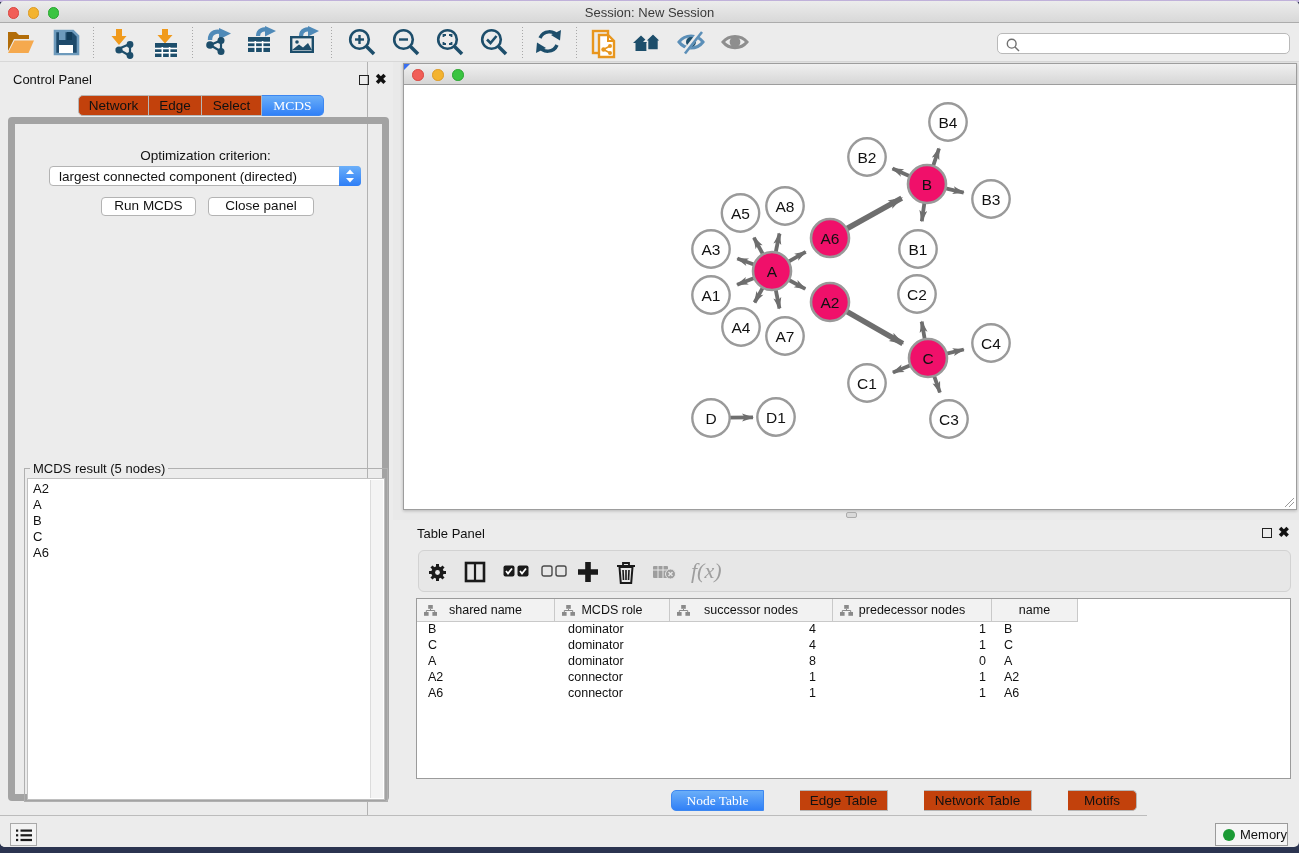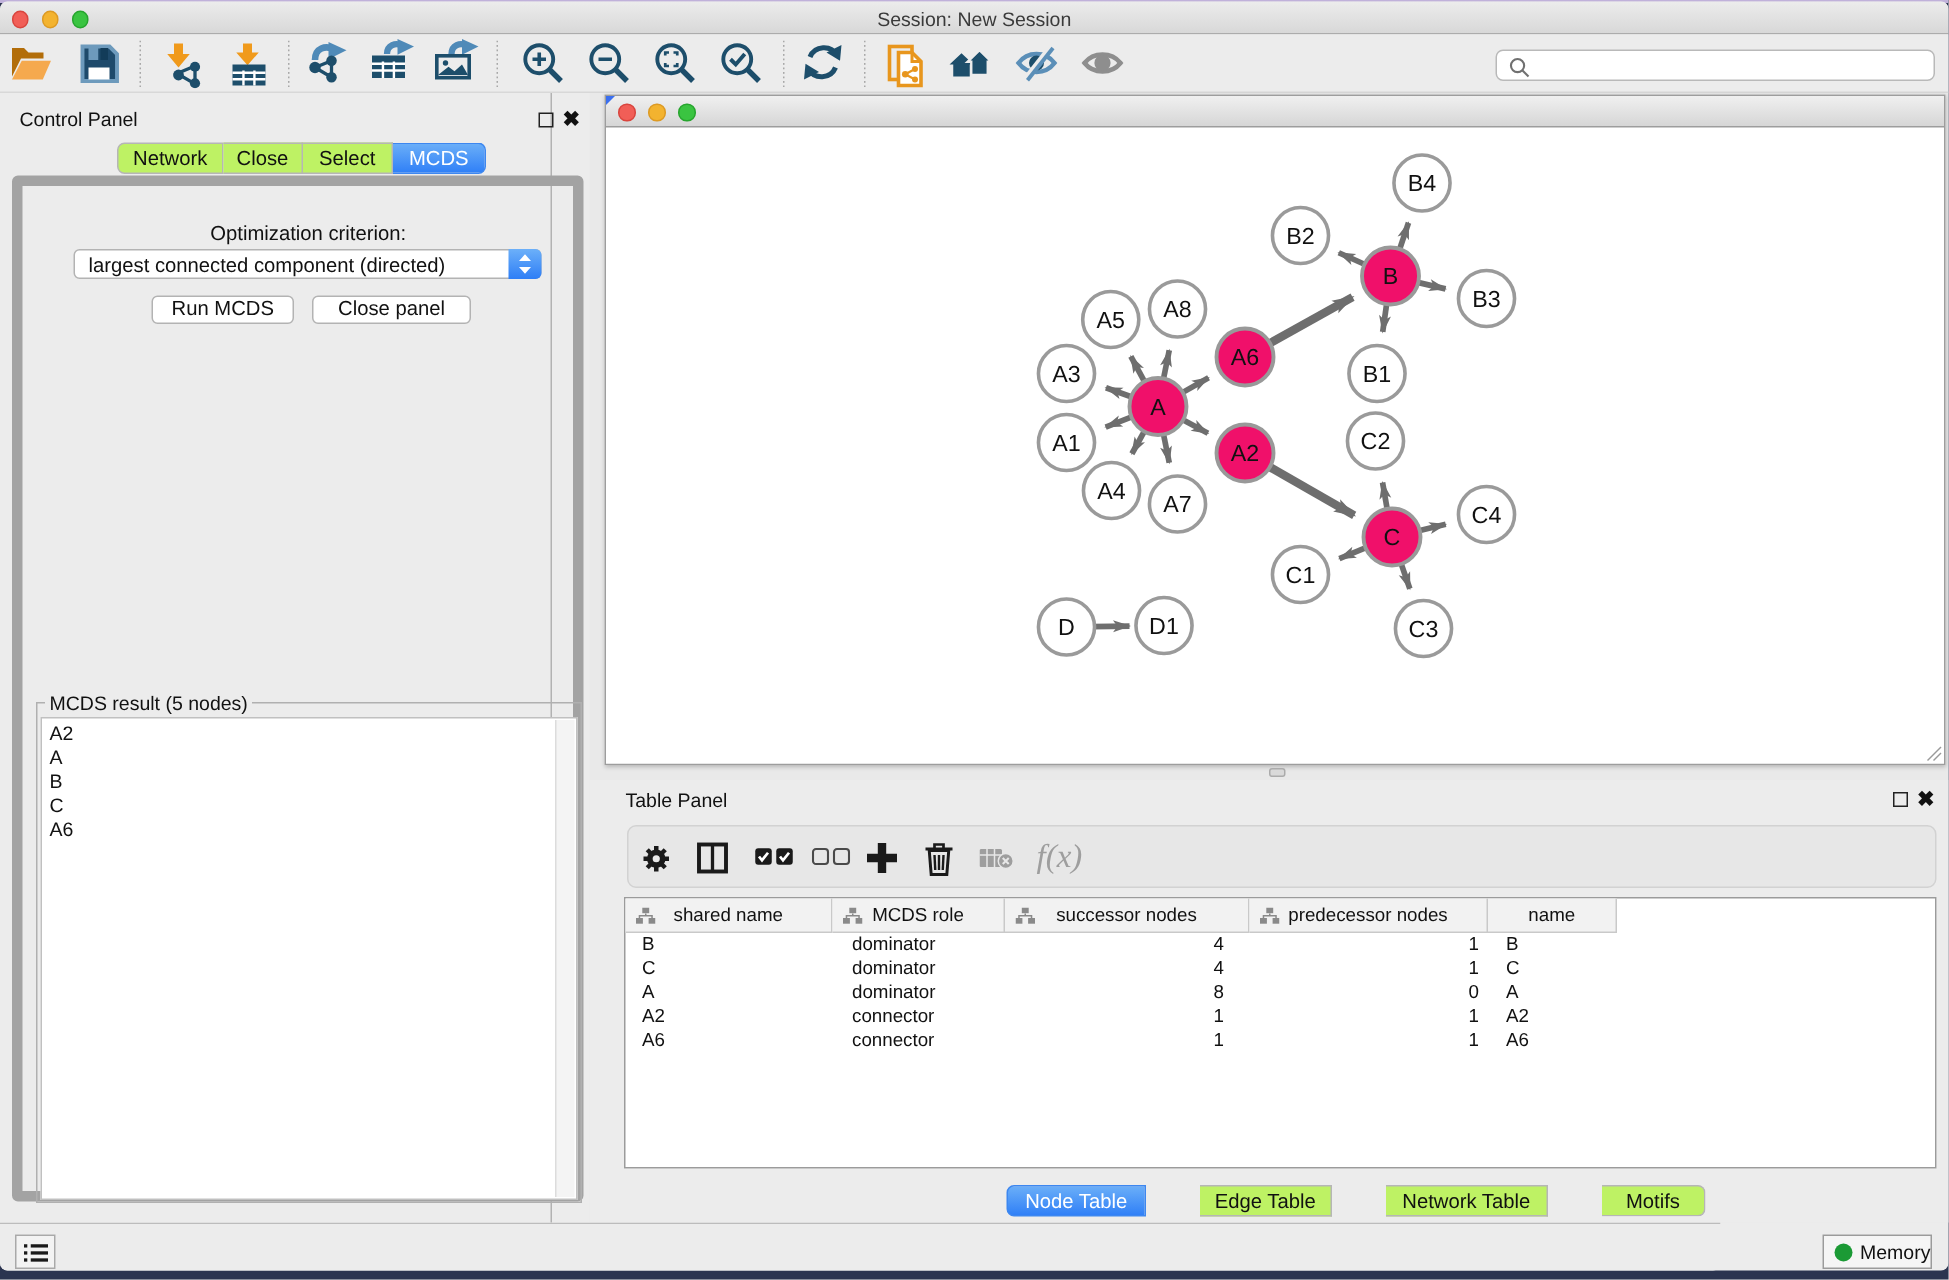--- a/index.html
+++ b/index.html
@@ -16,24 +16,24 @@
 #apptitle { top:5px; left:0; width:1299px; text-align:center; font-size:13px; color:#3a3a3a; z-index:3; }
 #toolbar { left:0; top:23px; width:1299px; height:39px; background:#ececec; border-bottom:1px solid #d8d8d8; z-index:2; }
 .sep { position:absolute; top:4px; height:31px; width:1px; background-image:linear-gradient(#a8a8a8 34%, rgba(0,0,0,0) 0%); background-size:1px 3px; }
 .tbi { position:absolute; top:3px; }
 #searchbox { position:absolute; left:997px; top:10px; width:293px; height:21px; background:#fff; border:1px solid #b9b9b9; border-radius:5px; }
 #cpanel { left:0; top:62px; width:368px; height:753px; background:#ececec; border-right:1px solid #b2b2b2; z-index:2; }
 #cpanel-title { left:13px; top:10px; font-size:13px; color:#111; }
 #cp-float { left:359px; top:13px; width:10px; height:10px; border:1.5px solid #222; }
 #cp-close { left:375px; top:9px; font-size:14px; font-weight:bold; color:#111; }
 .tabrow { position:absolute; display:flex; height:21px; }
-.tab { height:21px; line-height:20px; background:#bef264; border:1px solid #b6b6b6; border-left:none; font-size:13.5px; color:#111; text-align:center; }
+.tab { height:21px; line-height:20px; background:#c2410c; border:1px solid #b6b6b6; border-left:none; font-size:13.5px; color:#111; text-align:center; }
 .tab.first { border-left:1px solid #b6b6b6; border-radius:5px 0 0 5px; }
 .tab.last { border-radius:0 5px 5px 0; }
-.tab.sel { background:linear-gradient(#6aaef8,#3080f7); color:#fff; border-color:#3d87f0; }
+.tab.sel { background:linear-gradient(#6aaef8,#3080f7); color:#fff; border-color:#3d87f0;font-family:Liberation Serif, serif; }
 #cp-tabs { left:78px; top:33px; }
 #cp-pane { left:8px; top:55px; width:381px; height:684px; border:7px solid #a3a3a3; border-radius:4px; }
 #optlabel { left:0; top:24px; width:381px; text-align:center; font-size:13.5px; color:#111; }
 #dropdown { left:34px; top:42px; width:312px; height:20px; background:#fff; border:1px solid #b3b3b3; border-radius:4px; }
 #dropdown .txt { position:absolute; left:9px; top:1.5px; font-size:13.5px; color:#111; }
 #dropdown .spin { position:absolute; right:-1px; top:-1px; width:22px; height:20px; background:linear-gradient(#6cb0f9,#2e7ef6); border-radius:0 4px 4px 0; }
 .btn { position:absolute; height:19px; background:#fff; border:1px solid #b3b3b3; border-radius:4px; font-size:13.5px; color:#111; text-align:center; line-height:16px; }
 #btn-run { left:86px; top:73px; width:95px; }
 #btn-close { left:193px; top:73px; width:106px; }
 #fieldset { left:9px; top:344px; width:364px; height:334px; border:1px solid #b0b0b0; }
@@ -204,21 +204,21 @@
         <line x1="9" y1="9" x2="13" y2="13" stroke="#707070" stroke-width="1.4"></line>
       </svg>
   </div>
 </div>
 <div class="abs" id="cpanel">
   <div class="abs" id="cpanel-title">Control Panel</div>
   <div class="abs" id="cp-float"></div>
   <div class="abs" id="cp-close">✖</div>
   <div class="tabrow" id="cp-tabs">
     <div class="tab first" style="width:71px">Network</div>
-    <div class="tab" style="width:53px">Close</div>
+    <div class="tab" style="width:53px">Edge</div>
     <div class="tab" style="width:60px">Select</div>
     <div class="tab sel last" style="width:62px">MCDS</div>
   </div>
   <div class="abs" id="cp-pane">
     <div class="abs" id="optlabel">Optimization criterion:</div>
     <div class="abs" id="dropdown">
       <div class="txt">largest connected component (directed)</div>
       <div class="spin">
         <svg style="position:absolute;left:4px;top:2px" width="14" height="16" viewBox="0 0 14 16">
           <path d="M3,6 L7,1.5 L11,6 Z" fill="#fff"></path>

